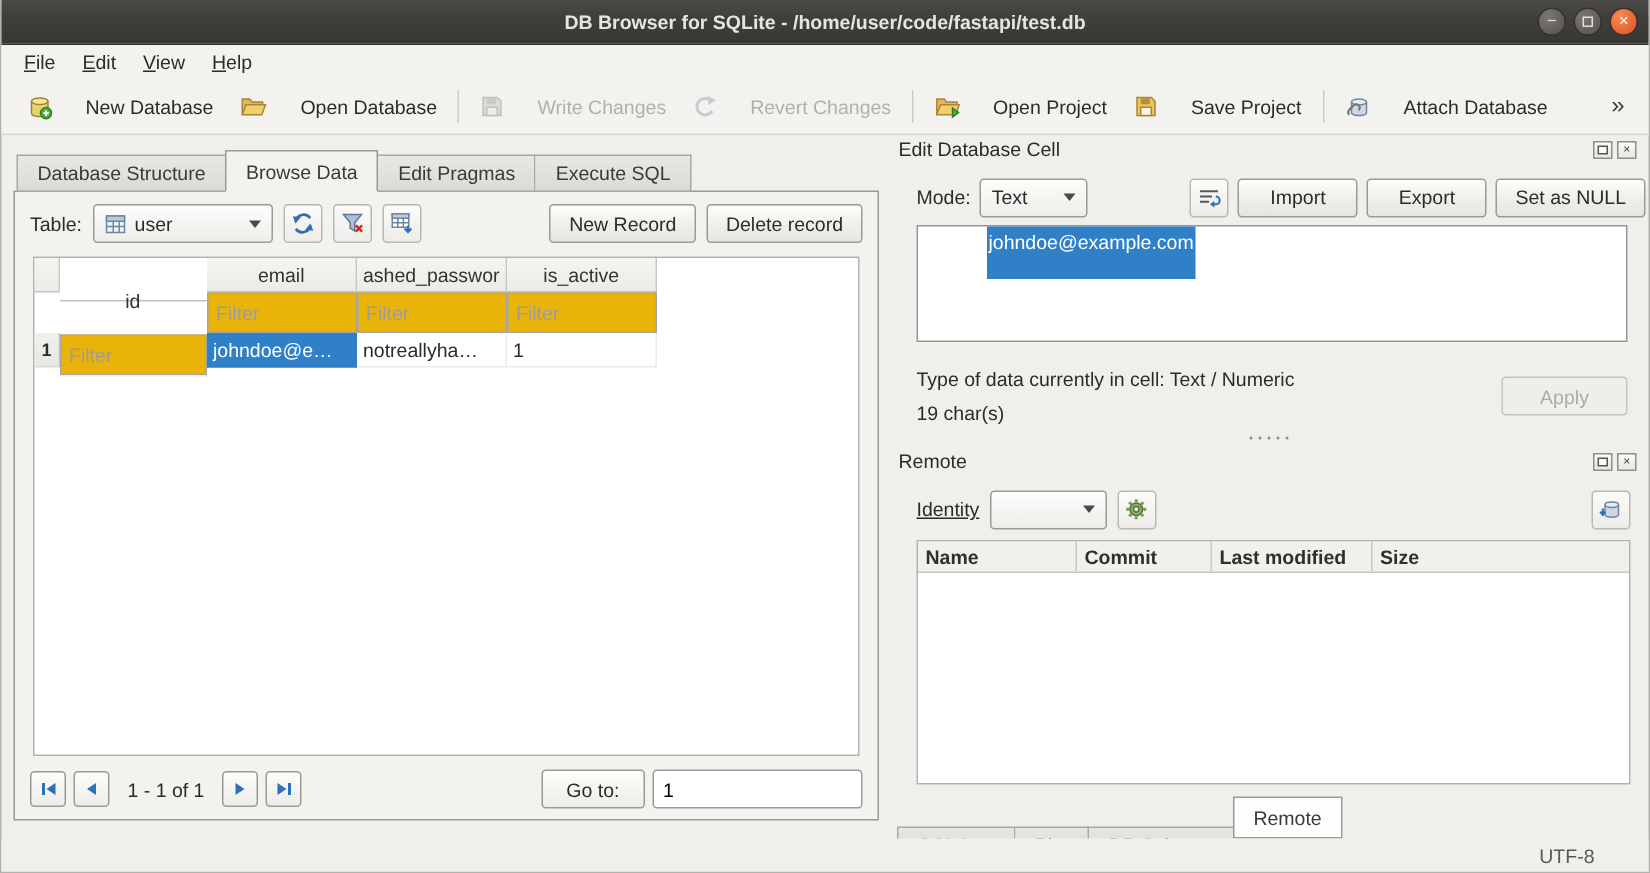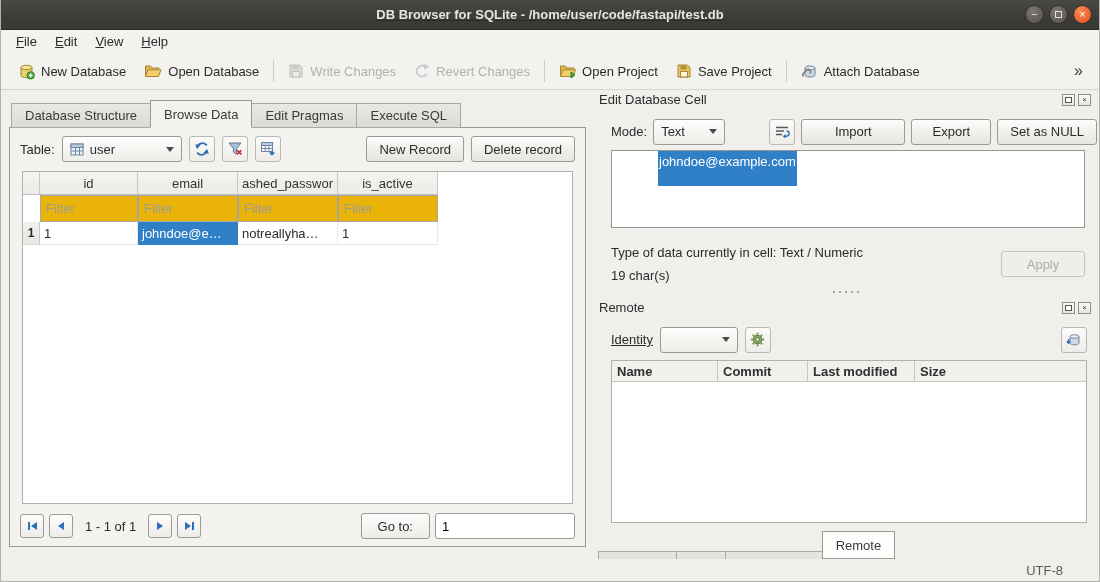--- a/index.html
+++ b/index.html
@@ -8,42 +8,42 @@
     font-family:"Liberation Sans","DejaVu Sans",sans-serif;
     font-size:13px; color:#2b2b2b; background:#f1efec;
     position:relative; overflow:hidden;
   }
   .window { position:absolute; inset:0; border-left:1px solid #b3b1ad; border-right:1px solid #b3b1ad; border-bottom:1px solid #b3b1ad; }
 
   
   .titlebar { position:absolute; top:0; left:0; right:0; height:30px;
     background:linear-gradient(#4b4945,#403e3a 45%,#393733);
     border-bottom:1px solid #2c2a26;
-    display:flex; align-items:center; justify-content:center;text-decoration:underline; }
+    display:flex; align-items:center; justify-content:center; }
   .titlebar .title { color:#e7e5e1; font-weight:bold; }
   .winbtns { position:absolute; right:7px; top:5px; display:flex; gap:5px; }
   .winbtn { width:19px; height:19px; border-radius:50%;
     display:flex; align-items:center; justify-content:center;
     font-size:11px; line-height:1; color:#e2e0dc;
     background:radial-gradient(circle at 35% 30%, #7b7772, #54514d);
     border:1px solid #34322e; }
   .winbtn.close { background:radial-gradient(circle at 35% 30%, #f98a55, #de4f1a); color:#fff; }
   .maxsquare { width:7px; height:7px; border:1px solid #e2e0dc; display:inline-block; }
 
   
   .menubar { position:absolute; top:30px; left:0; right:0; height:23px;
     background:#f4f2ef; display:flex; align-items:center; padding-left:6px; }
   .menu-item { padding:2px 9px; cursor:default; }
   .menu-item .mn { text-decoration:underline; }
 
   
   .toolbar { position:absolute; top:53px; left:0; right:0; height:37px;
     background:#f4f2ef; border-bottom:1px solid #d7d5d1;
     display:flex; align-items:center; padding:0 8px; }
-  .tool { display:flex; align-items:center; gap:6px; padding:5px 9px; border-radius:3px; }
+  .tool { display:flex; align-items:center; gap:22px; padding:5px 9px; border-radius:3px; }
   .tool.disabled { color:#b2b0ac; }
   .tool.disabled svg { opacity:.5; }
   .tsep { width:1px; height:22px; background:#cdcbc7; margin:0 5px; }
   .toverflow { margin-left:auto; font-size:16px; color:#3c3c3c; padding:0 8px; }
 
   
   .left { position:absolute; left:8px; top:100px; width:577px; height:447px; }
   .tabs { position:absolute; top:0; left:2px; height:28px; display:flex; z-index:3; }
   .tab { height:25px; margin-top:3px; display:flex; align-items:center; padding:0 13px;
     background:linear-gradient(#eae8e4,#dcdad6); border:1px solid #a9a7a3; border-left-width:0; color:#3a3a3a; }
@@ -71,21 +71,21 @@
 
   
   .grid { position:absolute; top:43px; left:12px; right:12px; bottom:42px;
     background:#fff; border:1px solid #b3b1ad; overflow:hidden; }
   .g-row { display:flex; }
   .g-head { height:23px; }
   .g-h, .g-corner { background:linear-gradient(#f6f4f1,#ecebe7);
     border-right:1px solid #c9c7c3; border-bottom:1px solid #c3c1bd;
     display:flex; align-items:center; justify-content:center; color:#333; }
   .g-corner { width:17px; }
-  .c1 { width:98px; } .c2 { width:100px; } .c3 { width:100px; } .c4 { width:100px; }
+  .c1 { width:98px;margin-top:28px; } .c2 { width:100px; } .c3 { width:100px; } .c4 { width:100px; }
   .g-fill { flex:1; background:#fff; }
   .g-filter { height:27px; }
   .f-gap { width:17px; }
   .filter-input { height:27px; border:1px solid #a8a6a2; background:#eab308; padding:0 5px;
     font:13px "Liberation Sans",sans-serif; color:#333; }
   .filter-input::placeholder { color:#9e9c98; }
   .g-data { height:23px; }
   .g-rowhdr { width:17px; background:linear-gradient(#f2f0ed,#e9e7e3);
     border-right:1px solid #c9c7c3; border-bottom:1px solid #dddbd7;
     display:flex; align-items:center; justify-content:center; font-weight:bold; font-size:12px; }
@@ -364,21 +364,21 @@
         <span>Text</span>
         <span class="carr"></span>
       </div>
       <div class="toolmini" style="margin-left:auto;">
         <svg width="16" height="16" viewBox="0 0 16 16">
           <path d="M2 3.5 h12 M2 7 h8 M2 10.5 h6" stroke="#5a5856" stroke-width="1.4" fill="none"></path>
           <path d="M12.5 7 a2.6 2.6 0 0 1 0 5.2 h-1.5" stroke="#2f6fb4" stroke-width="1.4" fill="none"></path>
           <polygon points="11.6,10 11.6,14.4 8.6,12.2" fill="#2f6fb4"></polygon>
         </svg>
       </div>
-      <div class="btn" style="width:104px; justify-content:center;">Import</div>
+      <div class="btn" style="width:80px; justify-content:center;">Import</div>
       <div class="btn" style="width:80px; justify-content:center;">Export</div>
       <div class="btn">Set as NULL</div>
     </div>
 
     <div class="ec-edit">
       <span class="sel-text">johndoe@example.com</span>
     </div>
 
     <div class="ec-type">Type of data currently in cell: Text / Numeric</div>
     <div class="ec-size">19 char(s)</div>

